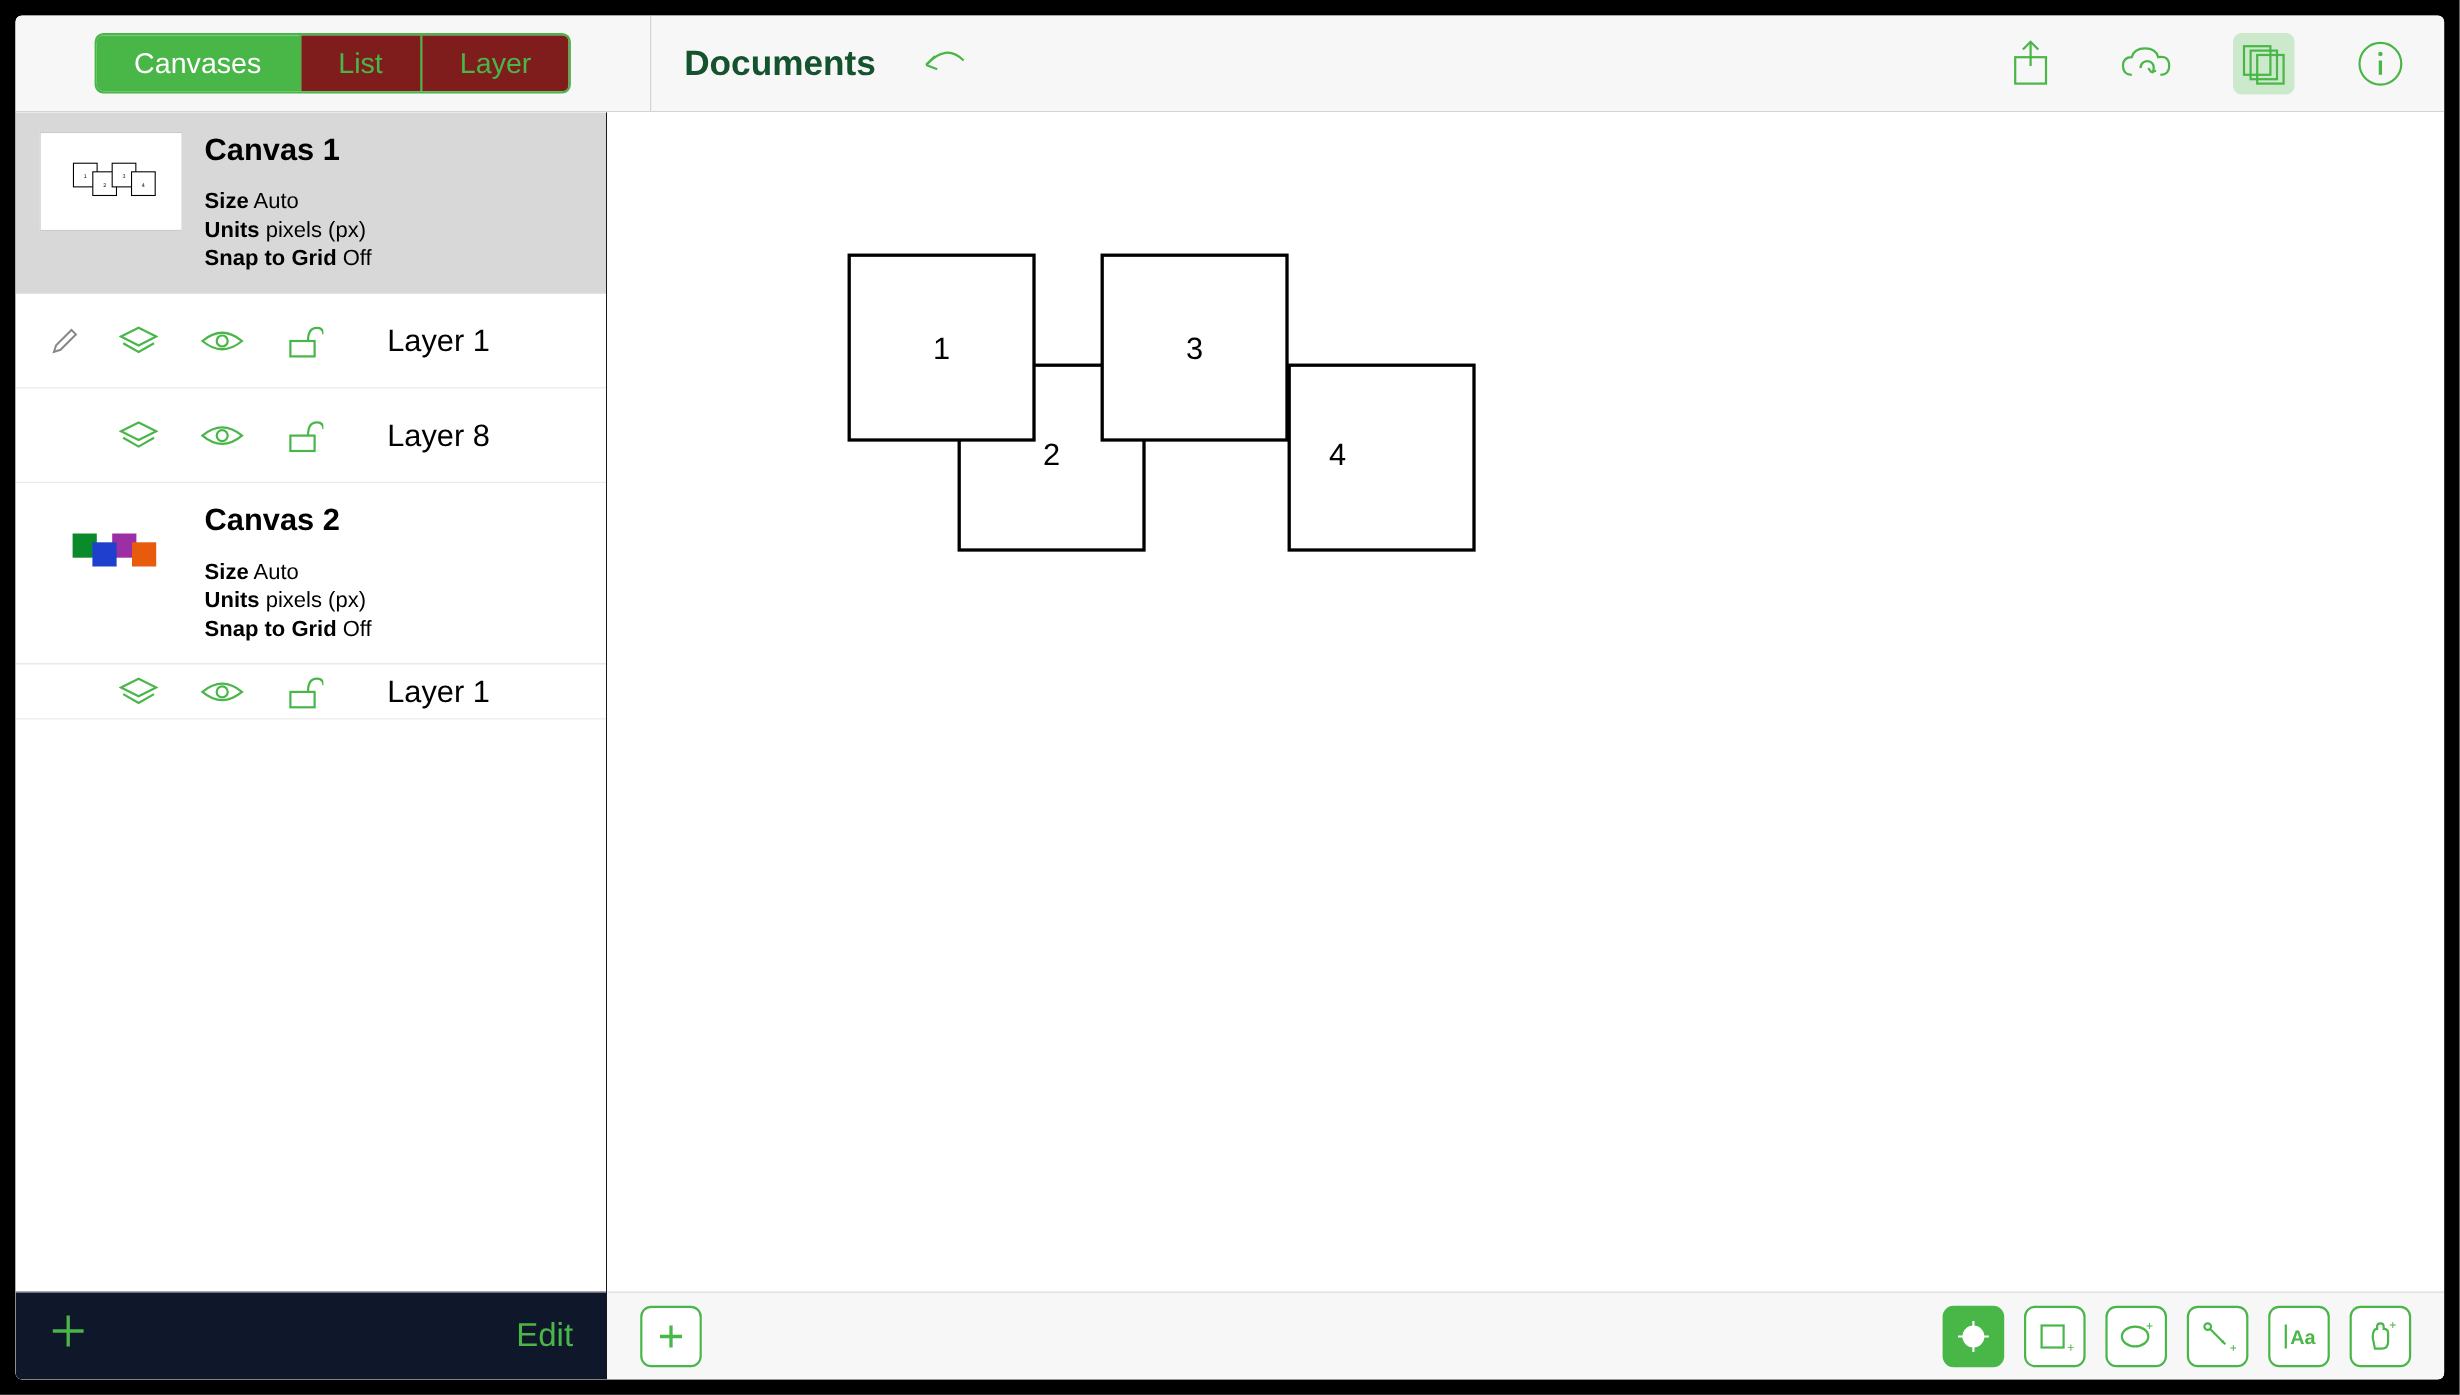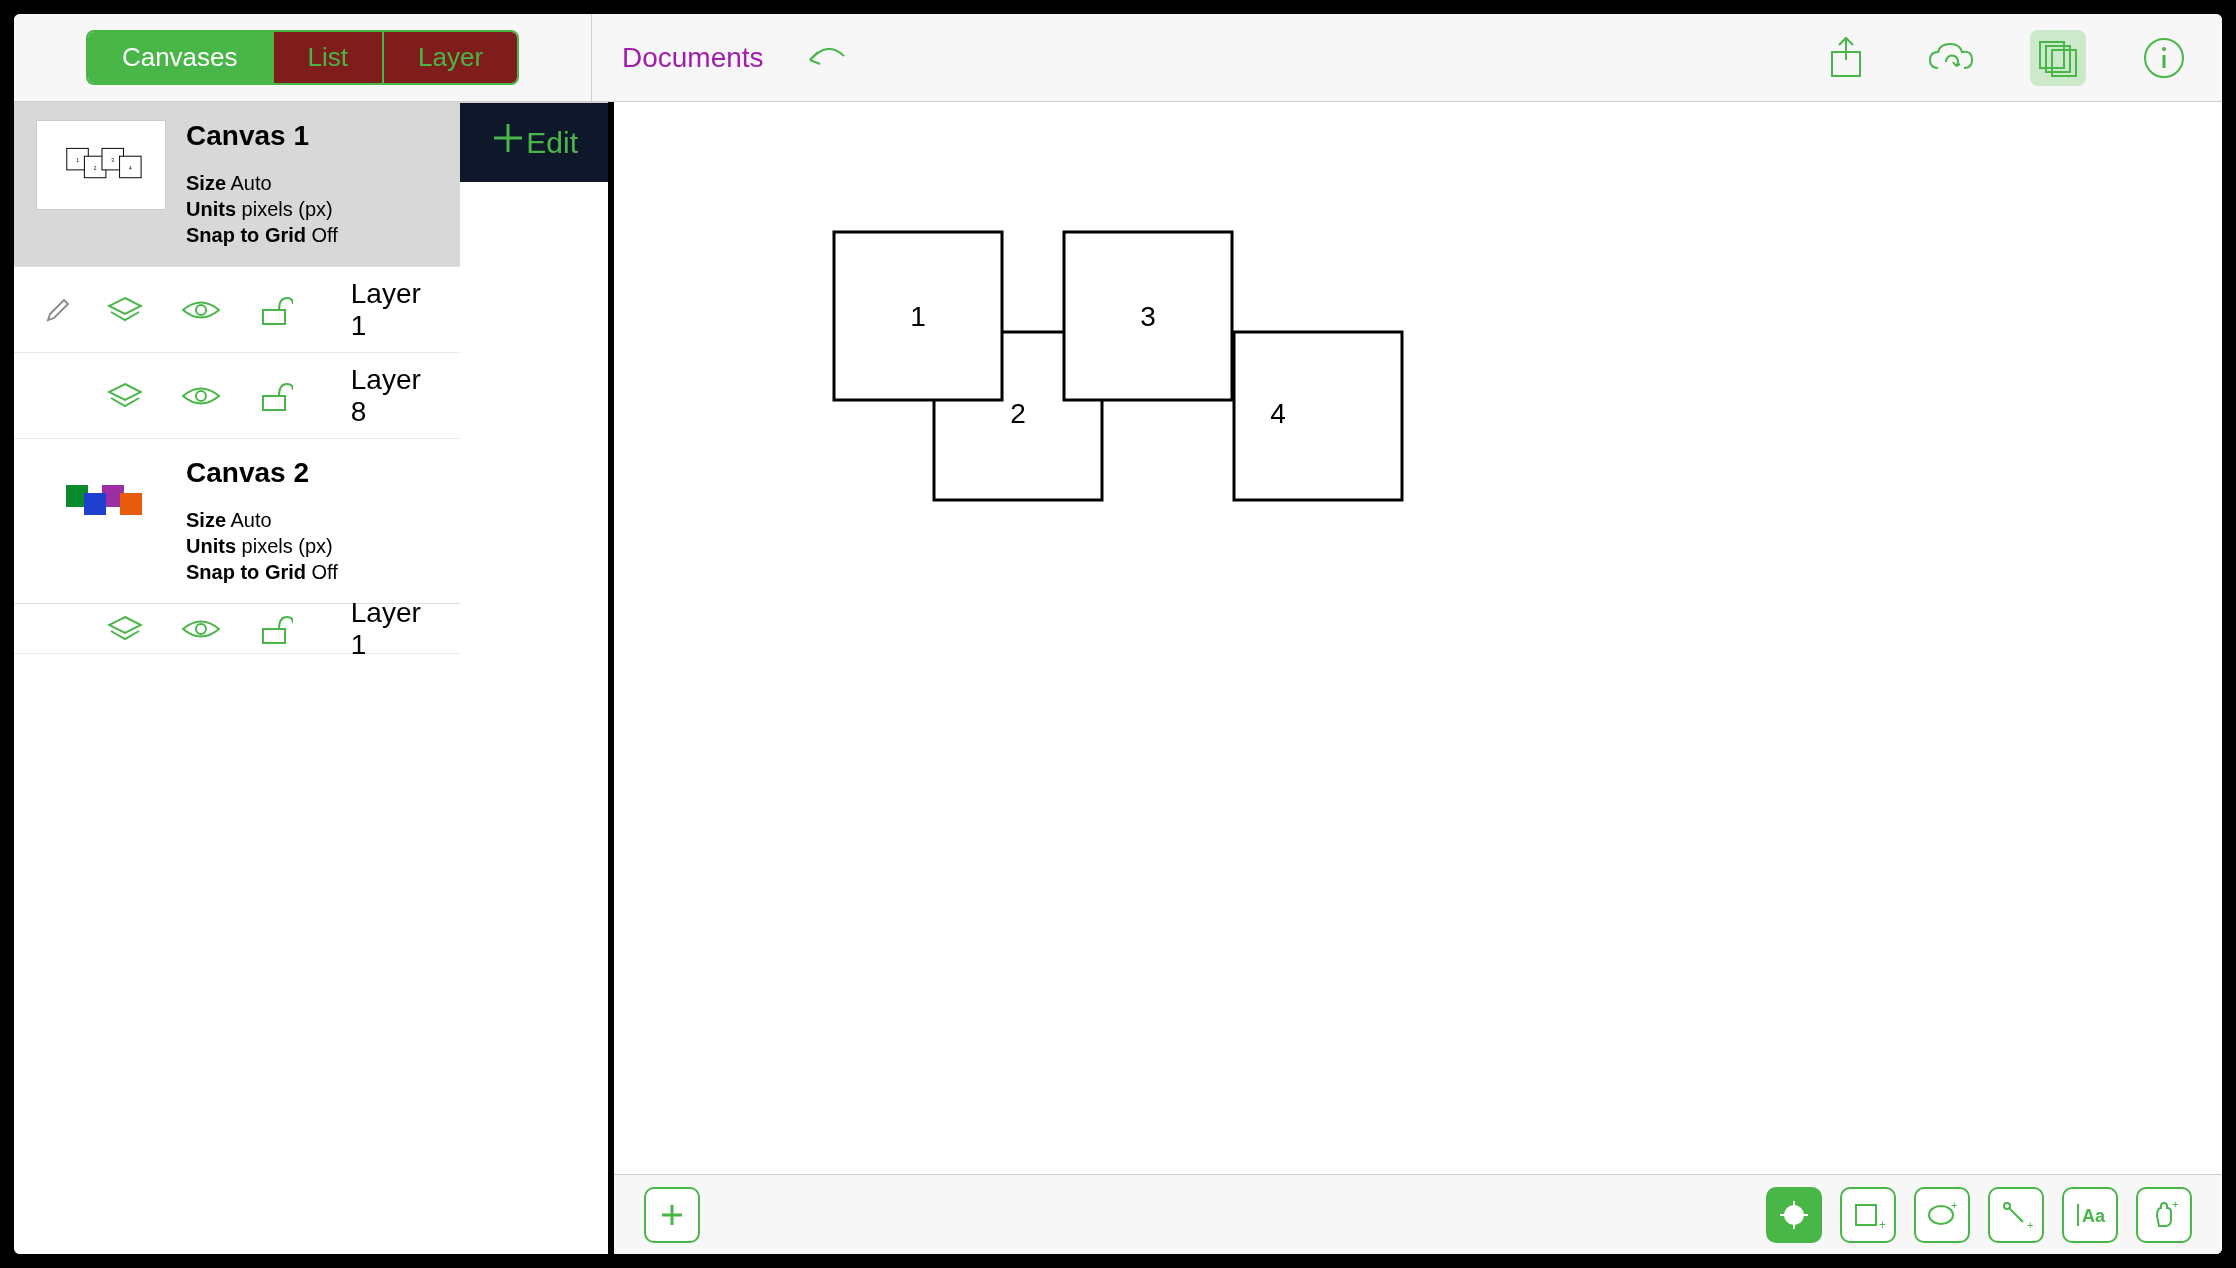--- a/index.html
+++ b/index.html
@@ -47,46 +47,46 @@
   .seg-btn.active { background: #49b648; color: #fff; }
 
   .topbar-right {
     flex: 1;
     height: 100%;
     display: flex;
     align-items: center;
     padding: 0 30px;
   }
   .docs-btn {
-    font-size: 28px;
-    color: #a21caf;
-    cursor: pointer;
-    font-weight: 400;
+    font-size: 32px;
+    color: #14532d;
+    cursor: pointer;
+    font-weight: 700;
   }
   .spacer { flex: 1; }
   .undo-btn {
     margin-left: 40px;
     margin-right: 60px;
     cursor: pointer;
   }
   .tb-icons { display: flex; gap: 50px; align-items: center; }
   .tb-icon { cursor: pointer; display: flex; align-items: center; justify-content: center; width: 56px; height: 56px; }
   .tb-icon.active-bg { background: #cde9cc; border-radius: 8px; }
 
   .content {
     flex: 1;
     display: flex;
     overflow: hidden;
   }
 
   .sidebar {
-    width: 600px;
-    border-right: 6px solid #000000;
-    display: flex;
-    flex-direction: row;
+    width: 538px;
+    border-right: 1px solid #000000;
+    display: flex;
+    flex-direction: column;
     background: #fff;
   }
   .canvas-list {
     flex: 1;
     overflow-y: hidden;
   }
   .canvas-item {
     display: flex;
     padding: 18px 20px 18px 22px;
     border-bottom: 1px solid #e0e0e0;

